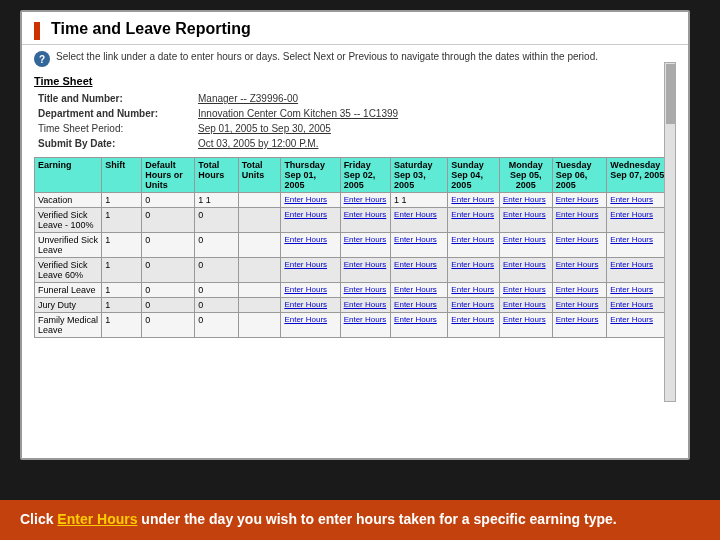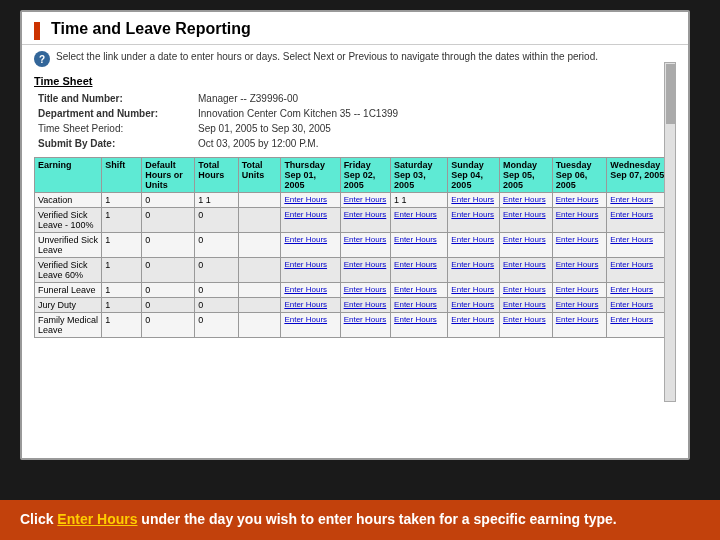--- a/index.html
+++ b/index.html
@@ -77,20 +77,21 @@
       padding: 2px 4px;
       vertical-align: top;
     }
     .info-table td:first-child {
       font-weight: bold;
       width: 160px;
       color: #333;
     }
     .info-table td:last-child {
       color: #333;
+      text-decoration: underline;
     }
     .data-table {
       width: 100%;
       border-collapse: collapse;
       font-size: 9px;
     }
     .data-table th, .data-table td {
       border: 1px solid #999;
       padding: 2px 3px;
       vertical-align: top;
@@ -188,21 +189,21 @@
         <tr id="data-header">
             <th style="min-width: 55px;">Earning</th>
             <th style="min-width: 40px;">Shift</th>
             <th style="min-width: 40px;">Default Hours or Units</th>
             <th style="min-width: 40px;">Total Hours</th>
             <th style="min-width: 40px;">Total Units</th>
             <th style="min-width: 40px;">Thursday Sep 01, 2005</th>
             <th style="min-width: 40px;">Friday Sep 02, 2005</th>
             <th style="min-width: 40px;">Saturday Sep 03, 2005</th>
             <th style="min-width: 40px;">Sunday Sep 04, 2005</th>
-            <th style="min-width: 40px;">Monday Sep 05, 2005</th>
+            <th style="min-width: 40px; text-align: center;">Monday Sep 05, 2005</th>
             <th style="min-width: 40px;">Tuesday Sep 06, 2005</th>
             <th style="min-width: 40px;">Wednesday Sep 07, 2005</th>
           </tr>
       </thead>
       <tbody id="data-rows">
           <tr>
             <td>Vacation</td>
             <td>1</td>
             <td>0</td>
             <td>1 1</td>

